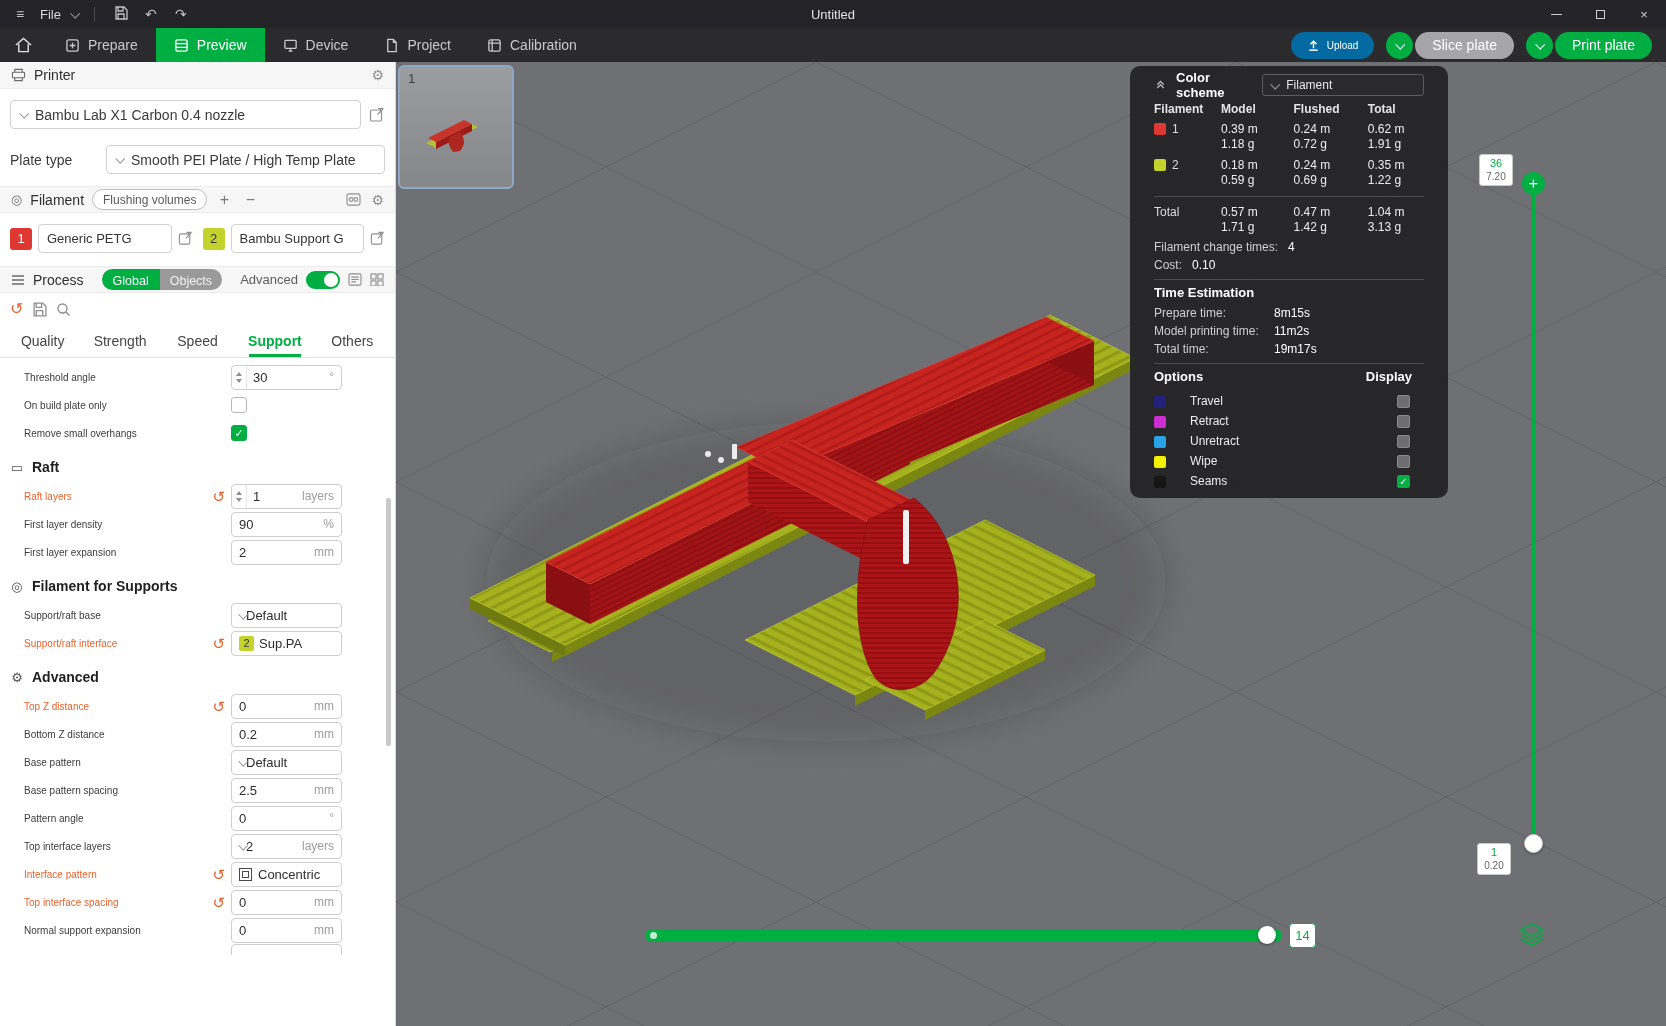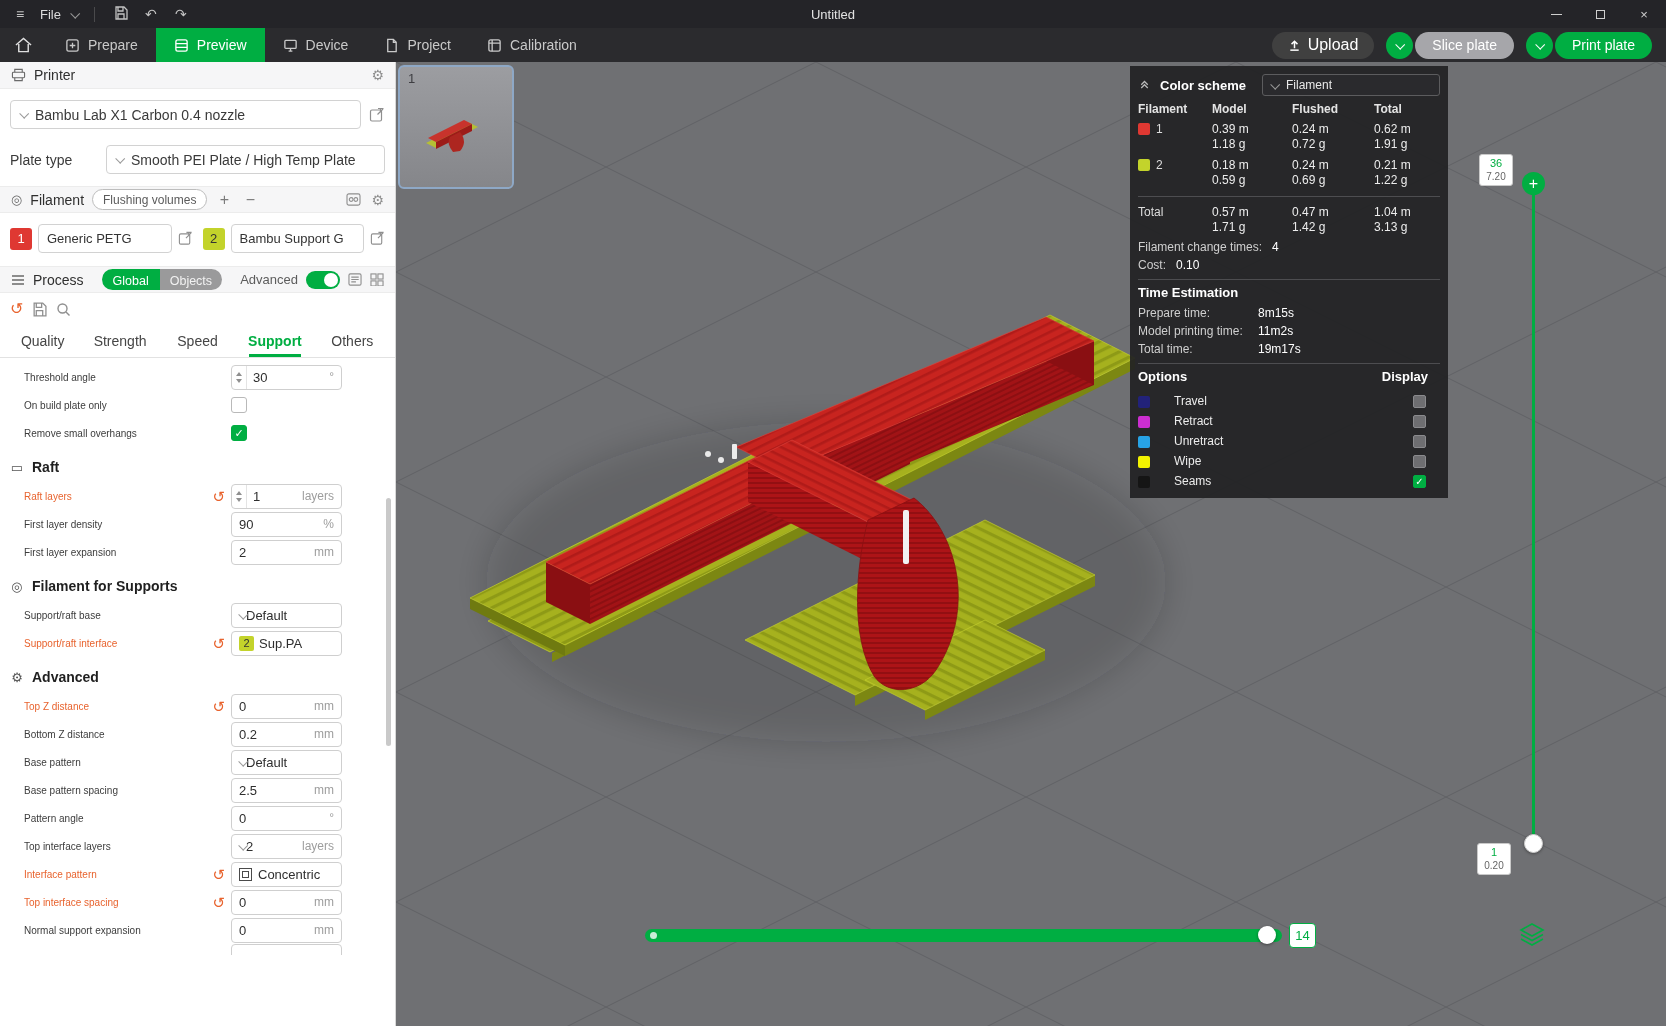--- a/index.html
+++ b/index.html
@@ -19,21 +19,21 @@
   .wmin{display:inline-block;width:11px;height:1px;background:#cfcfcf}
   .wmax{display:inline-block;width:9px;height:9px;border:1px solid #cfcfcf}
 
   
   .navbar{position:absolute;top:28px;left:0;right:0;height:34px;background:#2b2b2e;display:flex;align-items:center}
   .nav-home{padding:0 15px;height:100%;display:flex;align-items:center;color:#e0e0e0}
   .nav-tab{display:flex;align-items:center;gap:8px;padding:0 18px;height:100%;color:#c9c9c9;font-size:14px;cursor:default}
   .nav-tab.active{background:#00ae42;color:#fff}
   .nav-tab svg{flex:none}
   .nav-right{margin-left:auto;display:flex;align-items:center;gap:12px;margin-right:14px}
-  .btn-upload{height:27px;border-radius:14px;background:#404040;color:#fff;display:flex;align-items:center;gap:7px;padding:0 16px;font-size:16px}
+  .btn-upload{height:27px;border-radius:14px;background:#0369a1;color:#fff;display:flex;align-items:center;gap:7px;padding:0 16px;font-size:10px}
   .split{display:flex;align-items:center;gap:2px}
   .seg-chev{width:27px;height:27px;border-radius:50%;background:#00ae42;display:flex;align-items:center;justify-content:center}
   .pill{height:27px;border-radius:14px;padding:0 17px;color:#fff;display:flex;align-items:center;font-size:14px}
   .pill.gray{background:#a6a6aa}
   .pill.green{background:#00ae42}
   .chev{display:inline-block;width:7px;height:7px;border-right:1.5px solid #999;border-bottom:1.5px solid #999;transform:rotate(45deg) translateY(-1px)}
   .chev.w{border-color:#fff}
 
   
   .sidebar{position:absolute;top:62px;left:0;width:396px;bottom:0;background:#fff;border-right:1px solid #d8d8d8;display:flex;flex-direction:column;overflow:hidden}
@@ -94,21 +94,21 @@
   .sb{position:absolute;right:4px;top:140px;width:5px;height:248px;background:#c9c9c9;border-radius:3px}
 
   
   .viewport{position:absolute;left:396px;top:62px;right:0;bottom:0;background:#6f7073;overflow:hidden}
   .scene{position:absolute;left:0;top:0}
   .thumb{position:absolute;left:2px;top:3px;width:116px;height:124px;border:2px solid #8ea8c6;border-radius:6px;background:linear-gradient(#9c9da1,#85868a)}
   .thumb-num{position:absolute;left:8px;top:4px;font-size:13px;color:#3e3e42}
   .thumb svg{position:absolute;left:2px;top:12px}
 
   
-  .stats{position:absolute;left:734px;top:4px;width:318px;background:rgba(33,33,36,0.93);border-radius:0;padding:5px 8px 10px;color:#ddd;font-size:12px}
+  .stats{position:absolute;left:734px;top:4px;width:318px;background:rgba(33,33,36,0.93);border-radius:10px;padding:5px 24px 10px;color:#ddd;font-size:12px}
   .st-head{display:flex;align-items:center;gap:9px;height:28px}
   .st-title{font-weight:bold;color:#fff;font-size:13px}
   .st-dd{margin-left:auto;width:178px;height:22px;border:1px solid #5c5c5e;border-radius:3px;display:flex;align-items:center;gap:8px;padding:0 8px;color:#e8e8e8;background:#2a2a2d;font-size:12px}
   .fr{display:flex;align-items:flex-start;padding:3px 0}
   .c1{width:74px}.c2{width:80px}.c3{width:82px}.c4{width:62px}
   .fr .c1{display:flex;align-items:center;gap:6px}
   .th{color:#e4e4e4;font-weight:bold}
   .cell{display:flex;flex-direction:column;line-height:15px;color:#ededed}
   .sw{display:inline-block;width:12px;height:12px;border-radius:2px;flex:none}
   .divider{border:none;border-top:1px solid #4d4d50;margin:5px 0}
@@ -661,21 +661,21 @@
             </span>
             <span class="cell c2">
               <span>0.18 m</span>
               <span>0.59 g</span>
             </span>
             <span class="cell c3">
               <span>0.24 m</span>
               <span>0.69 g</span>
             </span>
             <span class="cell c4">
-              <span>0.21 m</span>
+              <span>0.35 m</span>
               <span>1.22 g</span>
             </span>
           </div>
           <div class="divider"></div>
           <div class="fr">
             <span class="c1">Total</span>
             <span class="cell c2">
               <span>0.57 m</span>
               <span>1.71 g</span>
             </span>

